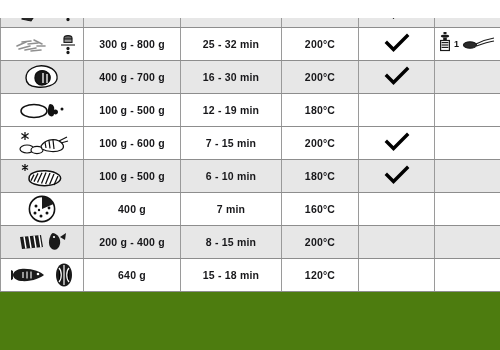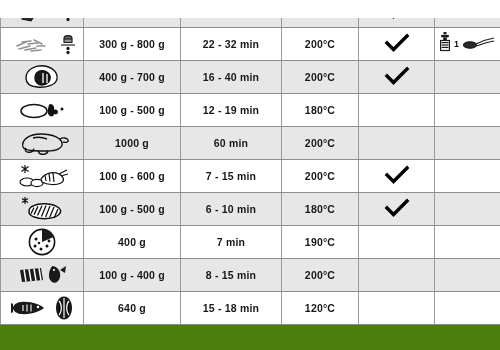--- a/index.html
+++ b/index.html
@@ -152,21 +152,21 @@
                   <rect x="4" y="7" width="8" height="3.4" fill="#9a9a9a"></rect>
                   <line x1="1" y1="13" x2="15" y2="13"></line>
                   <circle cx="8" cy="16.5" r="1.1"></circle>
                   <circle cx="8" cy="20.5" r="1.1"></circle>
                 </g>
               </svg>
             </span>
           </span>
         </td>
         <td class="cell-weight">300 g - 800 g</td>
-        <td class="cell-time">22 - 32 min</td>
+        <td class="cell-time">25 - 32 min</td>
         <td class="cell-temp">200°C</td>
         <td class="cell-shake">
           <span class="check">
             <svg width="26" height="20" viewBox="0 0 26 20">
                 <path d="M3 10 L9.5 16.5 L23 3" stroke="#000" stroke-width="3.4" fill="none" stroke-linecap="square"></path>
               </svg>
           </span>
         </td>
         <td class="cell-oil">
           <span class="oil-wrap">
@@ -205,21 +205,21 @@
                 <g stroke="#111" stroke-width="1.4" fill="#fff">
                   <path d="M8 15 C8 6, 18 2, 26 3 C34 4, 40 9, 39 16 C38 22, 28 25, 19 24 C12 23.4, 8 20, 8 15 Z"></path>
                   <path d="M22 8 C26 7, 31 9, 32 13 C33 18, 29 22, 24 22 C20 22, 17 19, 17 15 C17 11, 19 9, 22 8 Z" fill="#1a1a1a"></path>
                   <path d="M25 10 L25 20 M29 11 L29 20" stroke="#fff" stroke-width="1.3"></path>
                 </g>
               </svg>
             </span>
           </span>
         </td>
         <td class="cell-weight">400 g - 700 g</td>
-        <td class="cell-time">16 - 40 min</td>
+        <td class="cell-time">16 - 30 min</td>
         <td class="cell-temp">200°C</td>
         <td class="cell-shake">
           <span class="check">
             <svg width="26" height="20" viewBox="0 0 26 20">
                 <path d="M3 10 L9.5 16.5 L23 3" stroke="#000" stroke-width="3.4" fill="none" stroke-linecap="square"></path>
               </svg>
           </span>
         </td>
         <td class="cell-oil"></td>
       </tr>
@@ -240,42 +240,20 @@
             </span>
           </span>
         </td>
         <td class="cell-weight">100 g - 500 g</td>
         <td class="cell-time">12 - 19 min</td>
         <td class="cell-temp">180°C</td>
         <td class="cell-shake"></td>
         <td class="cell-oil"></td>
       </tr>
 
-      <tr class="alt">
-        <td class="cell-icon">
-          <span class="icon-wrap">
-            <span>
-              <svg width="58" height="26" viewBox="0 0 58 26">
-                <g stroke="#111" stroke-width="1.4" fill="none">
-                  <path d="M10 17 C8 10, 16 4, 28 4 C40 4, 48 8, 49 13 C50 18, 44 21, 34 21 C22 21, 12 21, 10 17 Z"></path>
-                  <path d="M13 18 C11 21, 14 23, 18 22 C20 21.4, 21 20, 20.6 18.6"></path>
-                  <path d="M26 21 C25 23.4, 28 25, 32 24 C34 23.4, 35 22, 34.6 20.6"></path>
-                  <path d="M47 9 C50 7, 54 8, 55 10 C56 12, 53 13, 50 12"></path>
-                  <path d="M20 8 C24 7, 30 7.4, 34 9"></path>
-                </g>
-              </svg>
-            </span>
-          </span>
-        </td>
-        <td class="cell-weight">1000 g</td>
-        <td class="cell-time">60 min</td>
-        <td class="cell-temp">200°C</td>
-        <td class="cell-shake"></td>
-        <td class="cell-oil"></td>
-      </tr>
 
       <tr>
         <td class="cell-icon">
           <span class="icon-wrap">
             <span>
               <svg width="54" height="28" viewBox="0 0 54 28">
                 <g stroke="#111" stroke-width="1.2" fill="#fff">
                   <ellipse cx="12" cy="20" rx="7" ry="4"></ellipse>
                   <ellipse cx="22" cy="21" rx="6" ry="3.6"></ellipse>
                   <path d="M26 17 C30 11, 38 9, 44 12 C49 14.6, 50 19, 46 21 C41 23.4, 32 23, 27 20 Z" fill="#fff"></path>
@@ -349,21 +327,21 @@
                   <circle cx="21" cy="19" r="1.5"></circle>
                   <circle cx="23" cy="14" r="1.4"></circle>
                   <circle cx="13" cy="16" r="1.2"></circle>
                 </g>
               </svg>
             </span>
           </span>
         </td>
         <td class="cell-weight">400 g</td>
         <td class="cell-time">7 min</td>
-        <td class="cell-temp">190°C</td>
+        <td class="cell-temp">160°C</td>
         <td class="cell-shake"></td>
         <td class="cell-oil"></td>
       </tr>
 
       <tr class="alt">
         <td class="cell-icon">
           <span class="icon-wrap">
             <span>
               <svg width="50" height="24" viewBox="0 0 50 24">
                 <g>
@@ -374,21 +352,21 @@
                 </g>
                 <g fill="#1a1a1a">
                   <path d="M36 3 C41 4, 44 9, 43 14 C42 19, 38 21, 35 19 C32 17, 31 12, 33 7 C34 4.6, 35 3, 36 3 Z"></path>
                   <path d="M43 7 L49 3 L48 10 Z"></path>
                 </g>
                 <circle cx="37" cy="7" r="1.1" fill="#fff"></circle>
               </svg>
             </span>
           </span>
         </td>
-        <td class="cell-weight">100 g - 400 g</td>
+        <td class="cell-weight">200 g - 400 g</td>
         <td class="cell-time">8 - 15 min</td>
         <td class="cell-temp">200°C</td>
         <td class="cell-shake"></td>
         <td class="cell-oil"></td>
       </tr>
 
       <tr>
         <td class="cell-icon">
           <span class="icon-wrap">
             <span>

